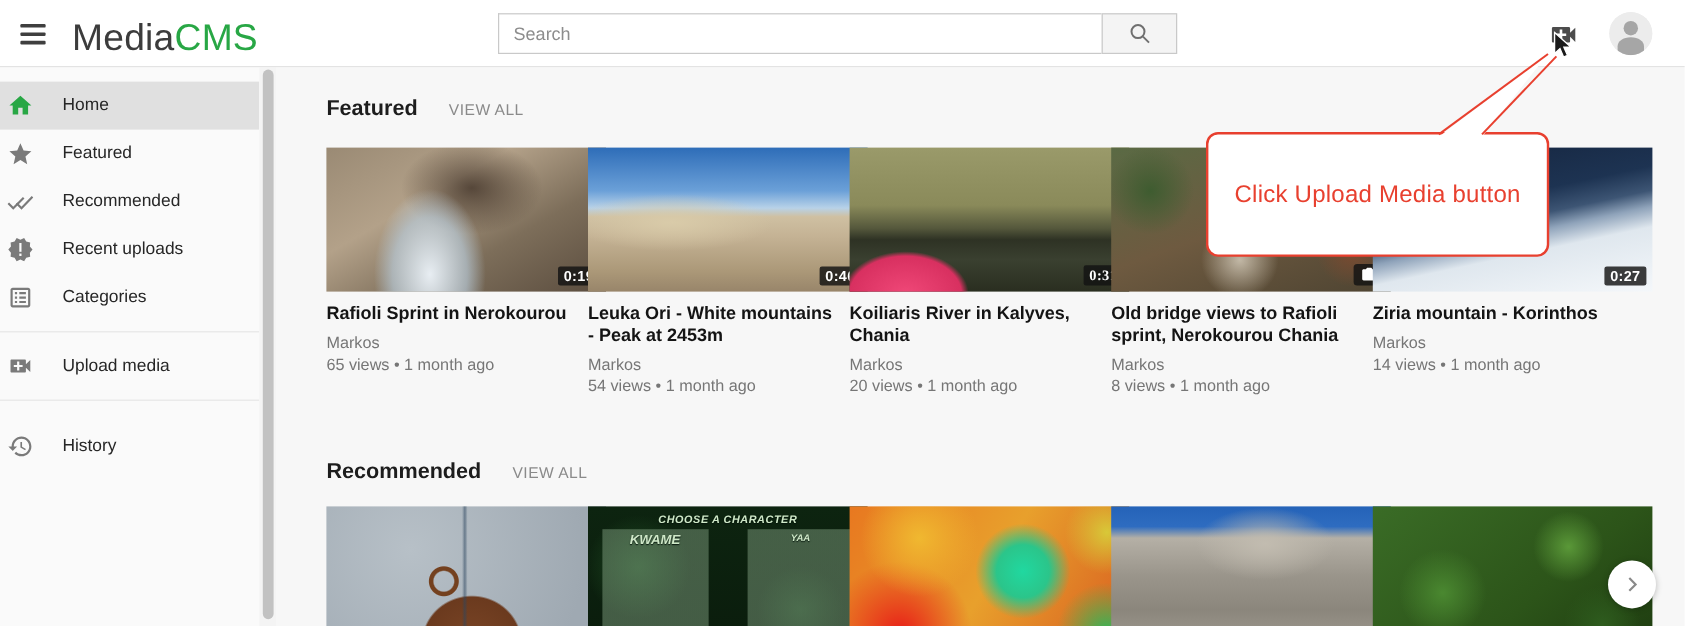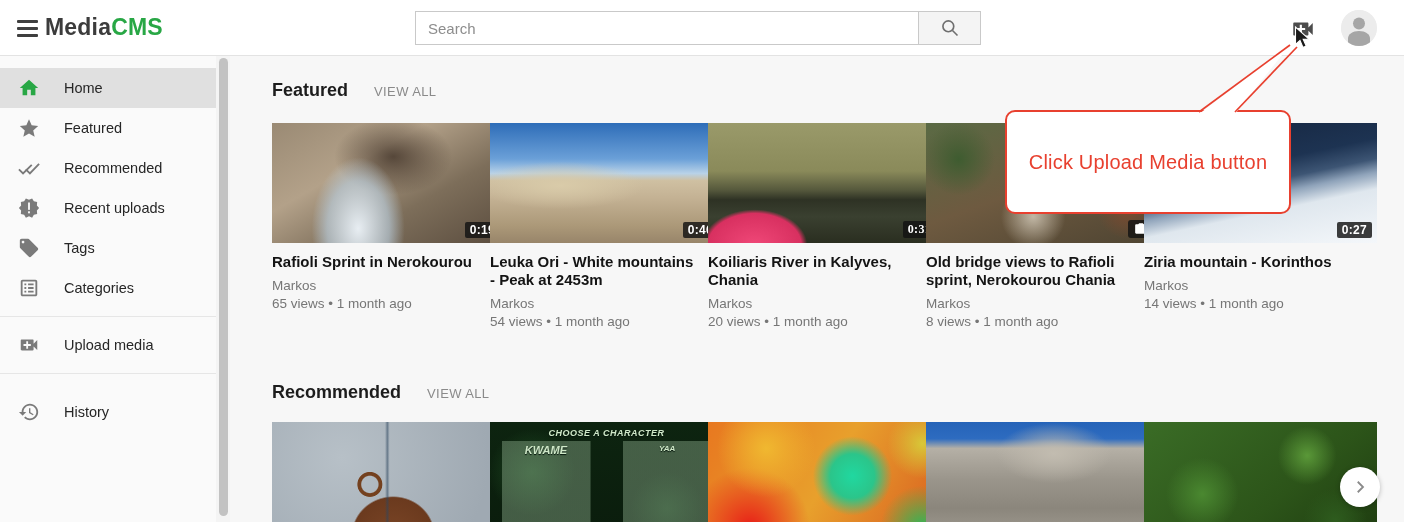--- a/index.html
+++ b/index.html
@@ -6,40 +6,40 @@
   html,body { width:1404px; height:522px; overflow:hidden; background:#fff;
     font-family:"Liberation Sans", sans-serif; position:relative; }
 
   
   .header { position:absolute; left:0; top:0; width:1404px; height:56px;
     background:#fff; border-bottom:1px solid #e3e3e3; z-index:10; }
   .burger { position:absolute; left:17px; top:17px; width:24px; height:22px;
     cursor:pointer; padding-top:3px; }
   .burger span { display:block; width:21px; height:2.6px; background:#3f3f3f;
     margin:0 0 4.4px 0; border-radius:1px; }
-  .logo { position:absolute; left:45px; top:14px; font-size:23px; font-weight:700;
+  .logo { position:absolute; left:60px; top:14px; font-size:31px; font-weight:400;
     letter-spacing:.2px; }
   .logo .l1 { color:#3c3c3c; }
   .logo .l2 { color:var(--green); }
   .searchwrap { position:absolute; left:415px; top:11px; height:34px; display:flex; }
   .searchwrap input { width:503px; height:34px; border:1px solid #c9c9c9;
     border-right:none; padding:0 12px; font-size:15px; color:#333; outline:none;
     background:#fff; }
   .searchwrap input::placeholder { color:#8d8d8d; }
   .searchbtn { width:63px; height:34px; background:#f4f4f4; border:1px solid #c9c9c9;
     display:flex; align-items:center; justify-content:center; cursor:pointer; color:#6f6f6f; }
   .uploadbtn { position:absolute; left:1290px; top:16px; width:26px; height:26px;
     color:#4c4c4c; cursor:pointer; }
   .avatar { position:absolute; left:1341px; top:10px; width:36px; height:36px;
     border-radius:50%; overflow:hidden; background:#ececec; cursor:pointer; }
 
   
   .sidebar { position:absolute; left:0; top:56px; width:216px; height:466px;
     background:#fafafa; padding-top:12px; z-index:5; }
-  .side-item { height:40px; display:flex; align-items:center; padding-left:18px;
+  .side-item { height:40px; display:flex; align-items:center; padding-left:6px;
     cursor:pointer; color:#262626; font-size:14.5px; font-weight:500;text-align:right; }
   .side-item .ic { width:22px; height:22px; color:#7a7a7a; margin-right:24px;
     flex:0 0 22px; }
   .side-item.active { background:#e0e0e0; }
   .side-item.active .ic { color:var(--green); }
   .side-div { border-top:1px solid #e6e6e6; margin:8px 0; }
   .side-gap { height:10px; }
   .scrollbar { position:absolute; left:216px; top:56px; width:14px; height:466px;
     background:#f4f4f4; z-index:6; }
   .scroll-thumb { position:absolute; left:3px; top:2px; width:9px; height:458px;
@@ -192,26 +192,20 @@
   <div class="side-item">
     <svg class="ic" viewBox="0 0 24 24" fill="currentColor">
         <path d="M23 12l-2.4-2.8.3-3.7-3.6-.8-1.9-3.2L12 3 8.6 1.5 6.7 4.7l-3.6.8.3 3.7L1 12l2.4 2.8-.3 3.7 3.6.8 1.9 3.2L12 21l3.4 1.5 1.9-3.2 3.6-.8-.3-3.7z"></path>
         <rect x="11" y="6" width="2" height="8" fill="#fafafa"></rect>
         <rect x="11" y="15.6" width="2" height="2.2" fill="#fafafa"></rect>
       </svg>
     <span>Recent uploads</span>
   </div>
   <div class="side-item">
     <svg class="ic" viewBox="0 0 24 24" fill="currentColor">
-        <path d="M21.4 11.6l-9-9C12 2.2 11.5 2 11 2H4c-1.1 0-2 .9-2 2v7c0 .5.2 1 .6 1.4l9 9c.8.8 2 .8 2.8 0l7-7c.8-.8.8-2 0-2.8zM5.5 7C4.7 7 4 6.3 4 5.5S4.7 4 5.5 4 7 4.7 7 5.5 6.3 7 5.5 7z"></path>
-      </svg>
-    <span>Tags</span>
-  </div>
-  <div class="side-item">
-    <svg class="ic" viewBox="0 0 24 24" fill="currentColor">
         <path d="M19 3H5c-1.1 0-2 .9-2 2v14c0 1.1.9 2 2 2h14c1.1 0 2-.9 2-2V5c0-1.1-.9-2-2-2zm0 16H5V5h14v14zM7 7h2v2H7zm0 4h2v2H7zm0 4h2v2H7zm4-8h6v2h-6zm0 4h6v2h-6zm0 4h6v2h-6z"></path>
       </svg>
     <span>Categories</span>
   </div>
   <div class="side-div"></div>
   <div class="side-item">
     <svg class="ic" viewBox="0 0 24 24" fill="currentColor">
         <path d="M17 10.5V7c0-.55-.45-1-1-1H4c-.55 0-1 .45-1 1v10c0 .55.45 1 1 1h12c.55 0 1-.45 1-1v-3.5l4 4v-11l-4 4zM14 13h-3v3H9v-3H6v-2h3V8h2v3h3v2z"></path>
       </svg>
     <span>Upload media</span>

